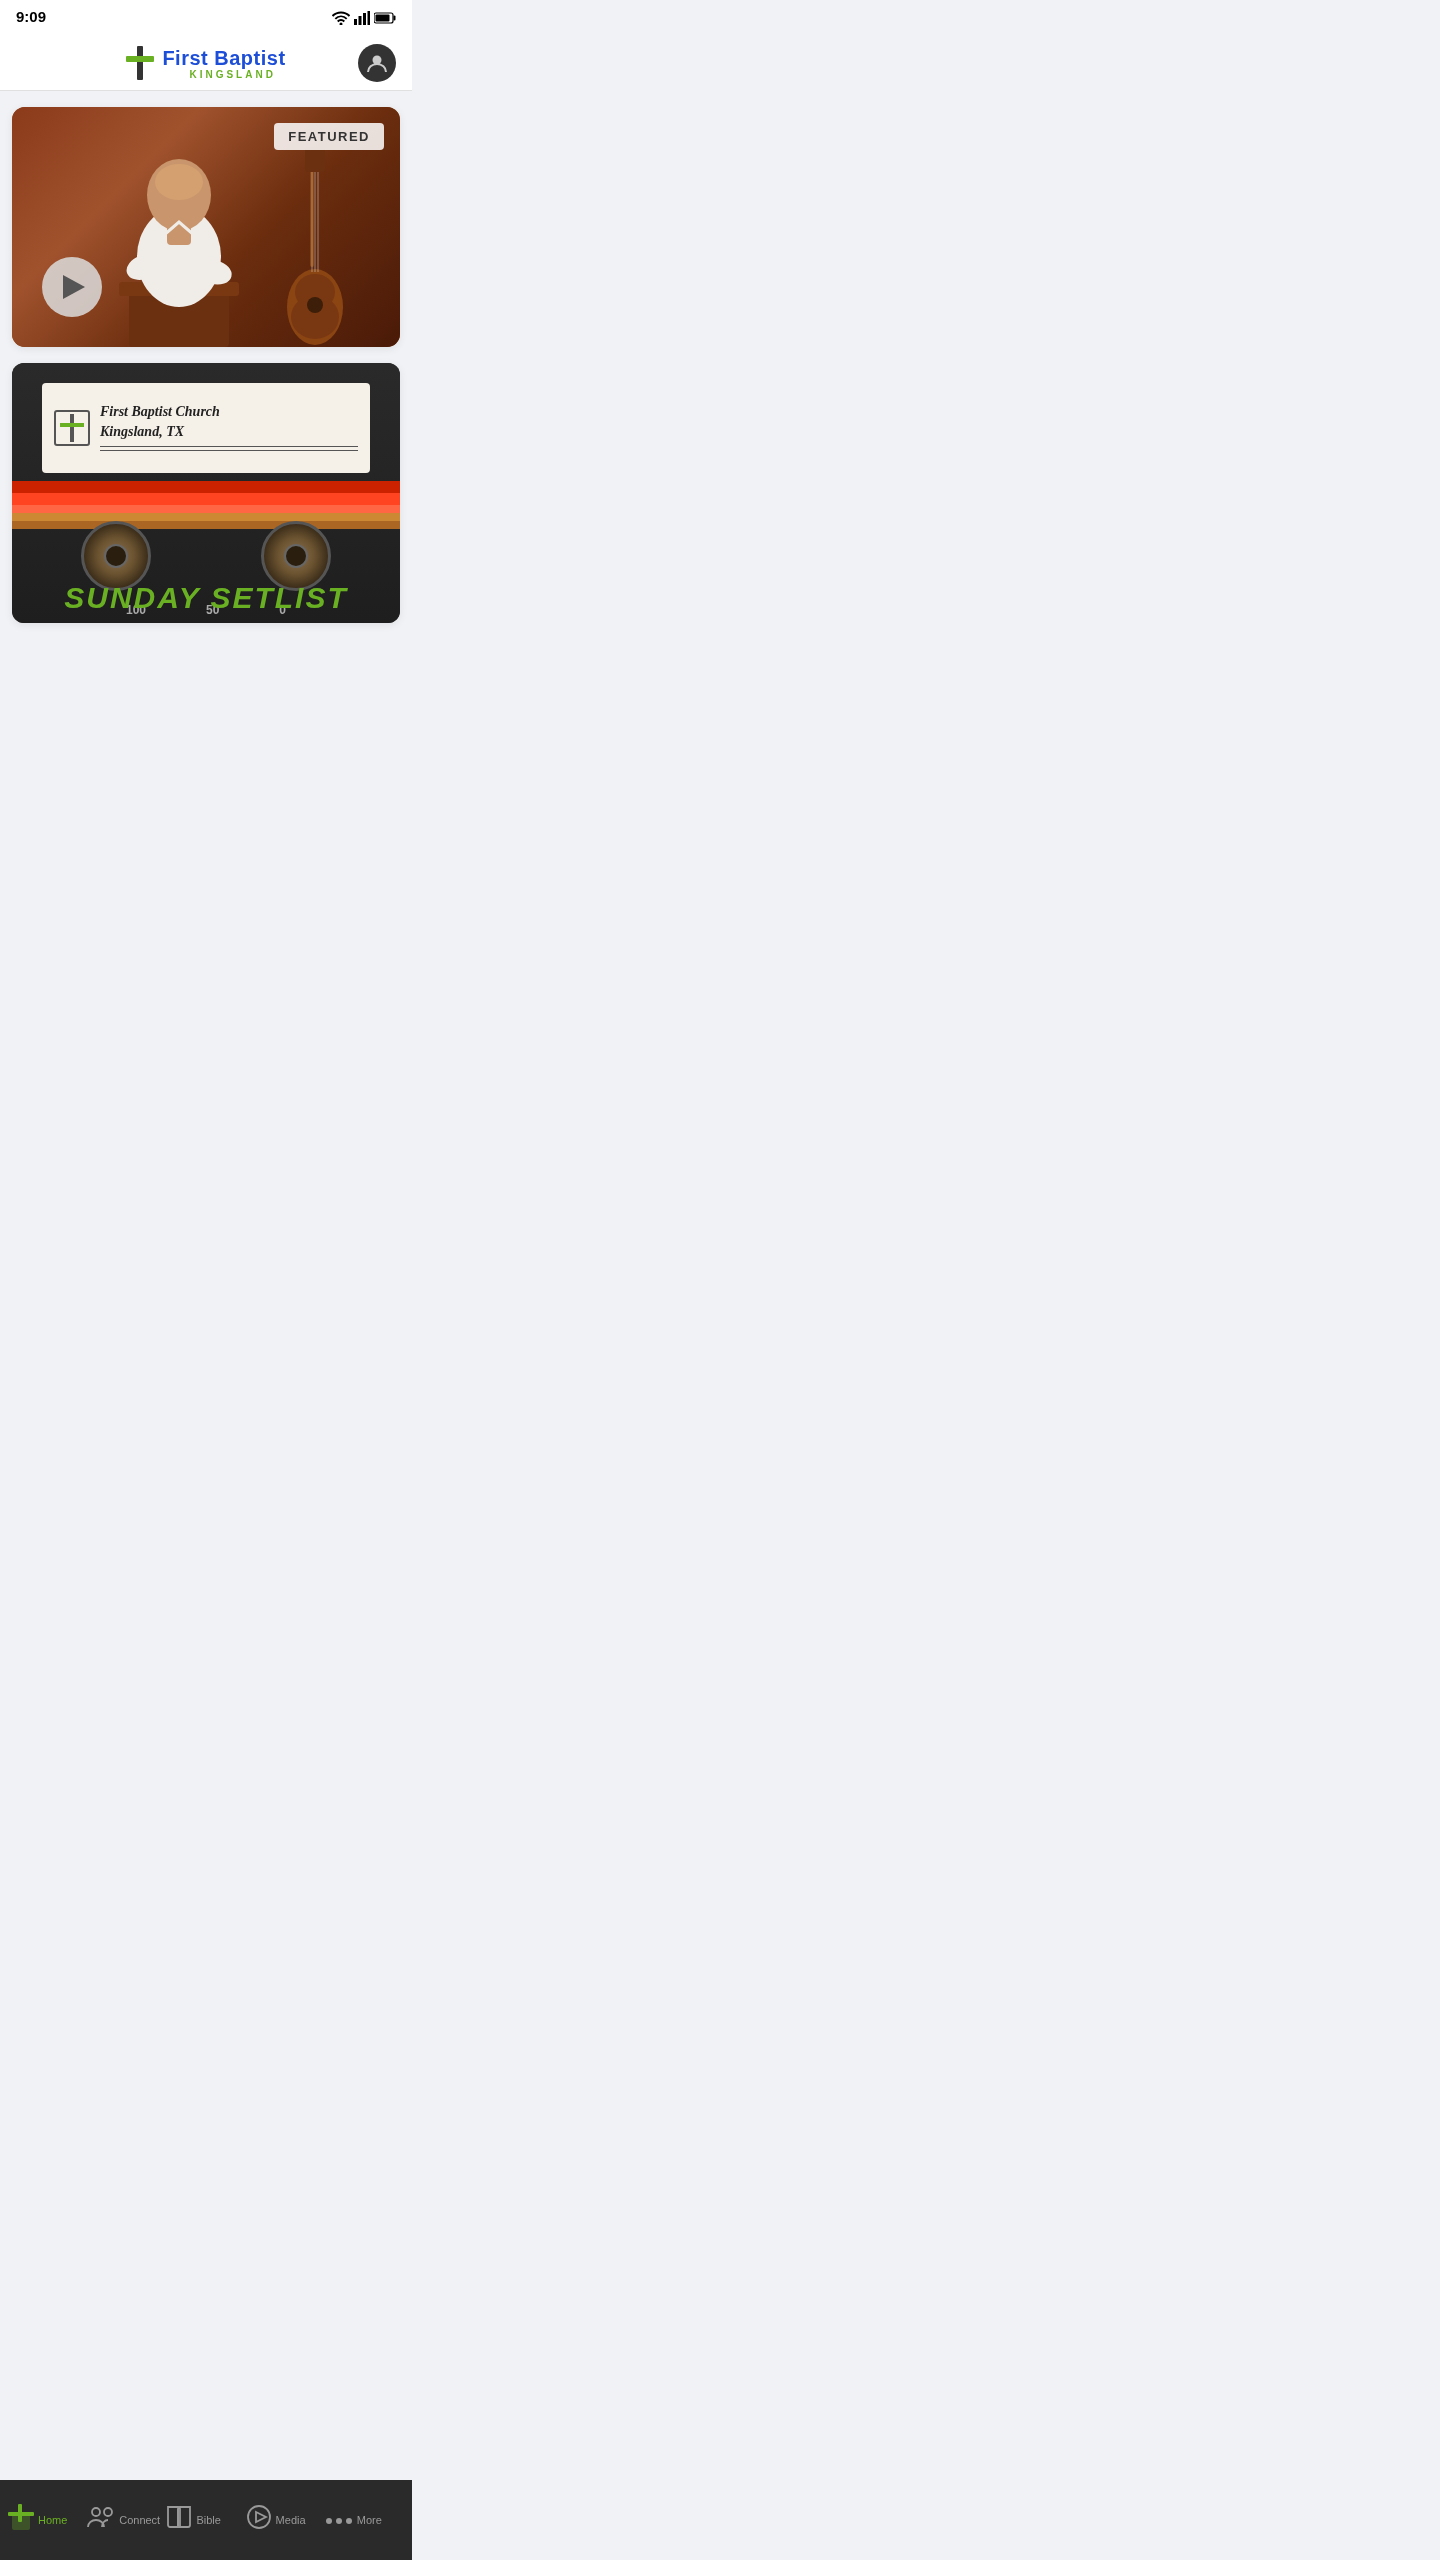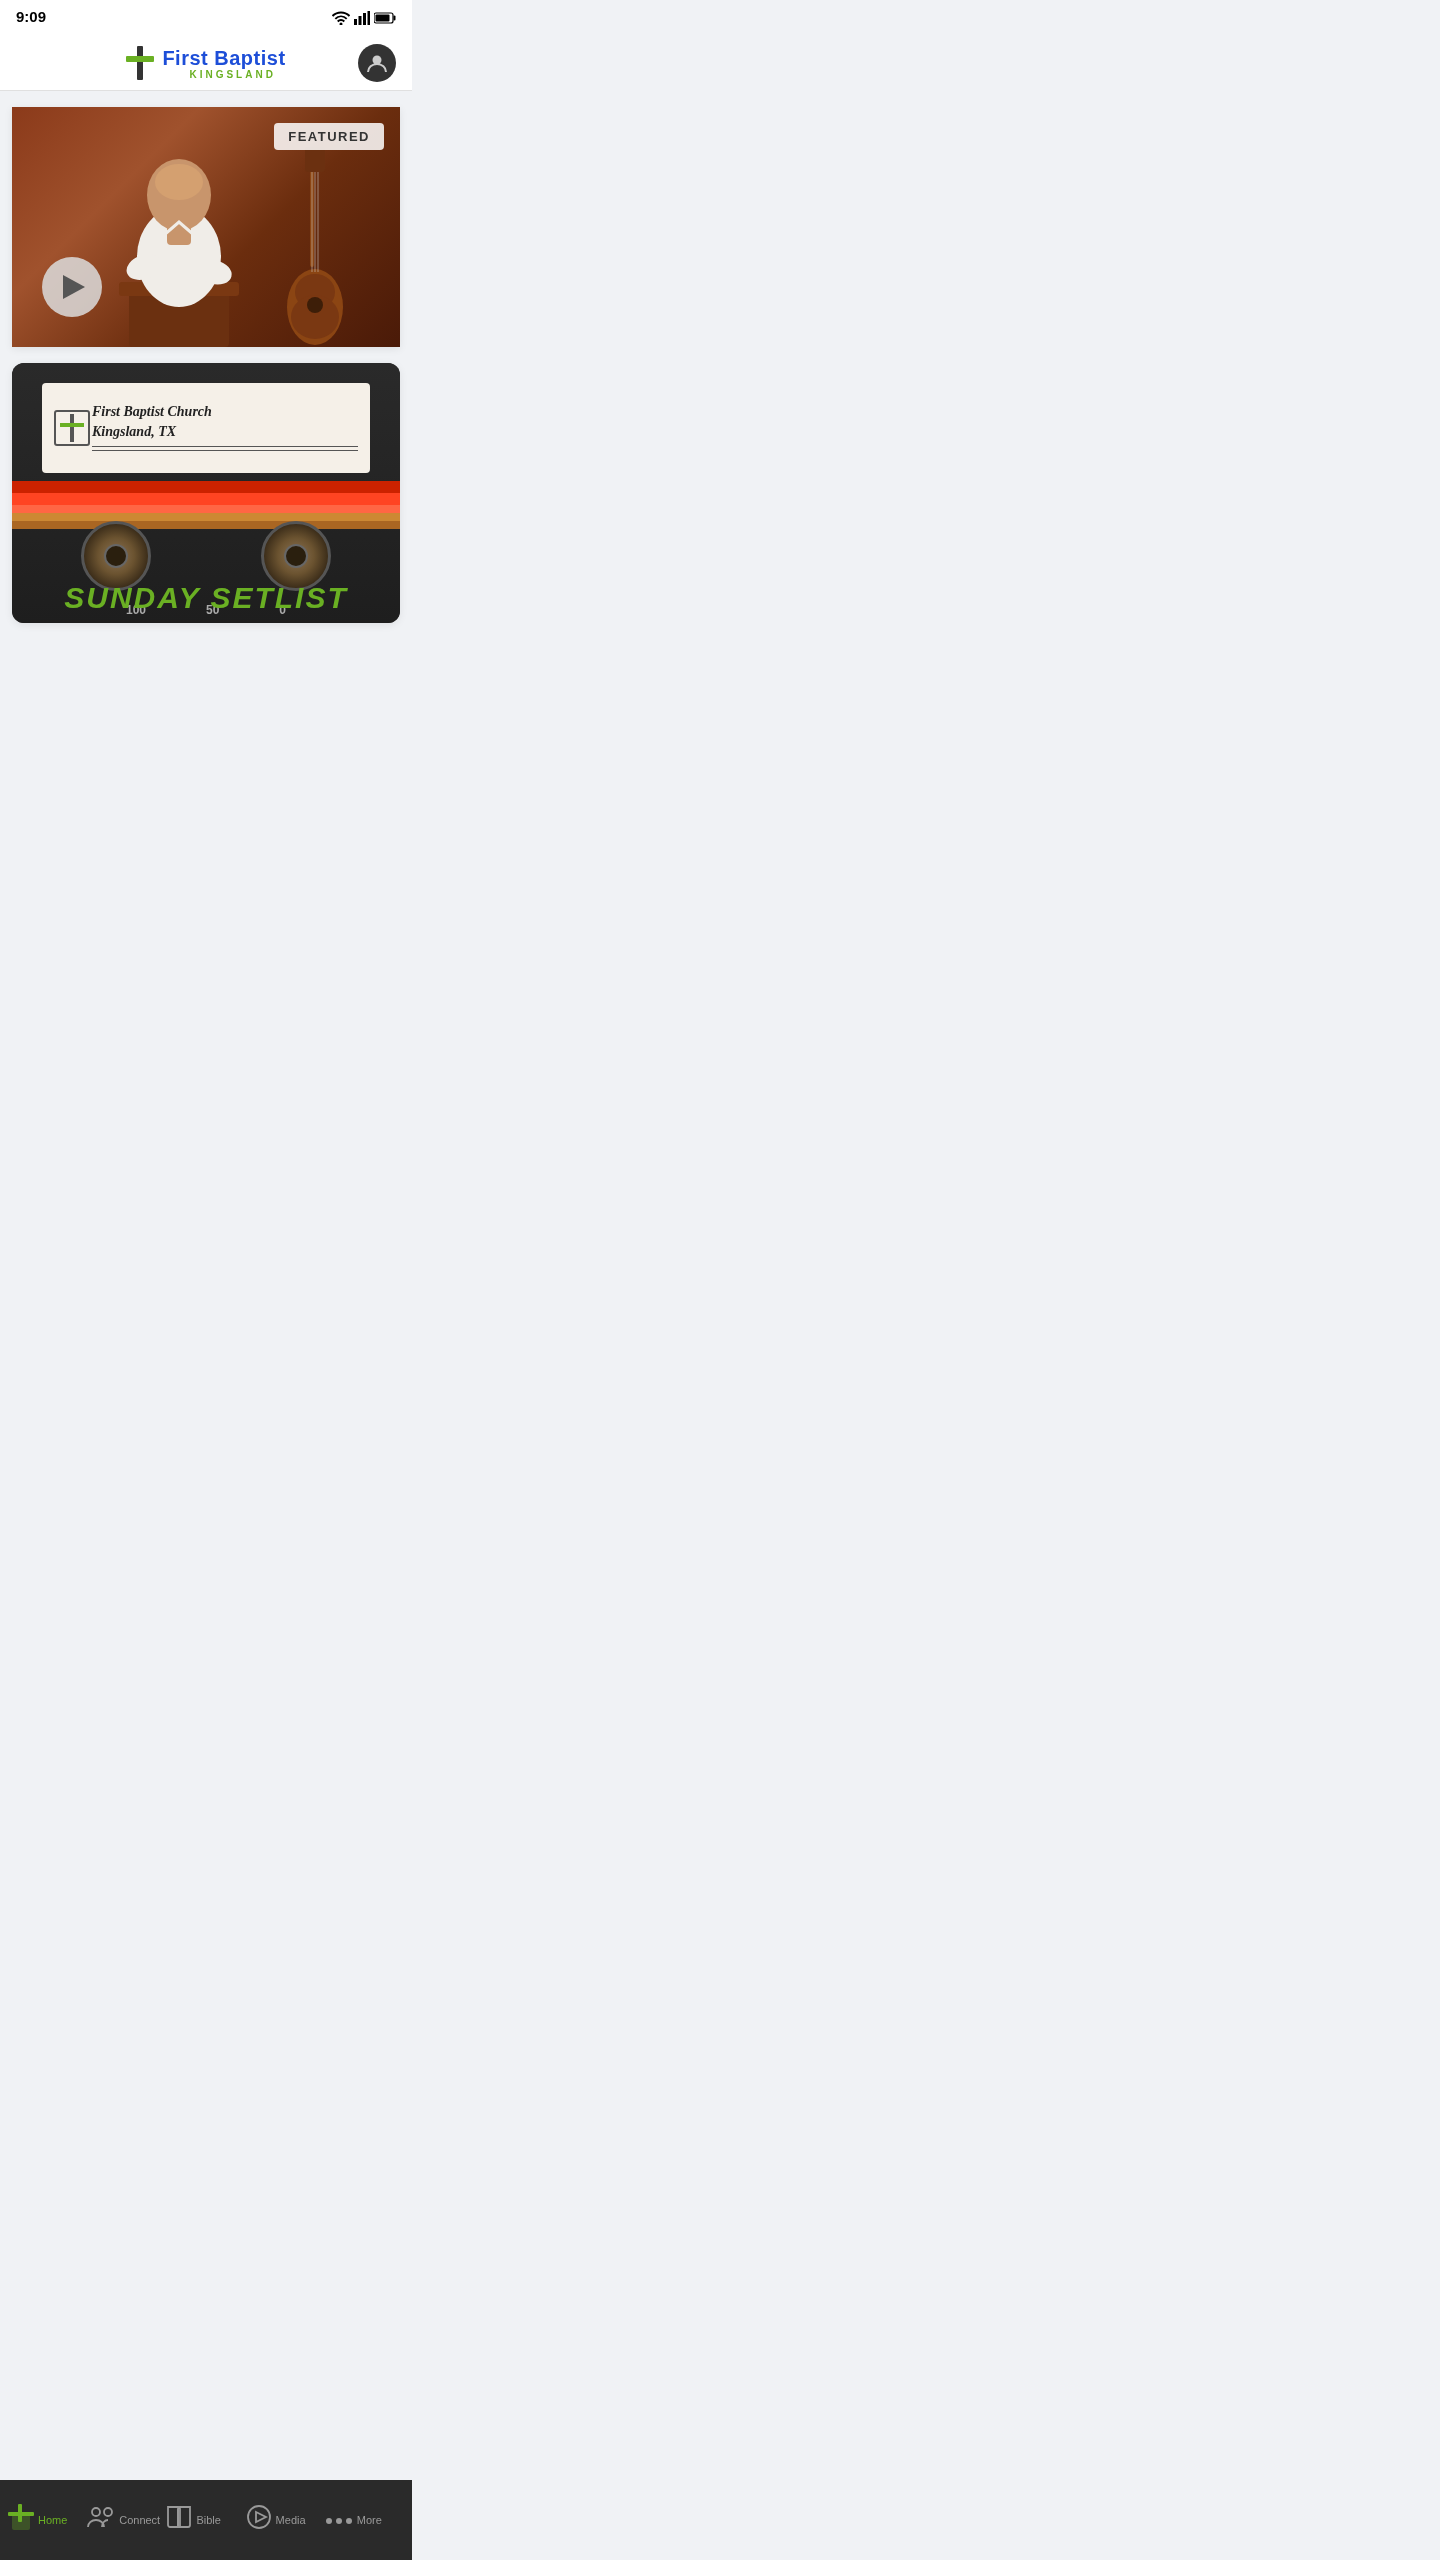--- a/index.html
+++ b/index.html
@@ -90,21 +90,21 @@
       padding: 16px 12px;
       display: flex;
       flex-direction: column;
       gap: 16px;
       padding-bottom: 100px;
     }
 
     
     .card {
       background: #fff;
-      border-radius: 0;
+      border-radius: 13px;
       overflow: hidden;
       box-shadow: 0 2px 8px rgba(0,0,0,0.08);
     }
 
     
     .video-thumbnail {
       position: relative;
       width: 100%;
       height: 240px;
       background: #8b4513;
@@ -221,21 +221,21 @@
       position: absolute;
       top: 20px;
       left: 30px;
       right: 30px;
       height: 90px;
       background: #f5f0e8;
       border-radius: 4px;
       display: flex;
       align-items: center;
       padding: 8px 12px;
-      gap: 2px;
+      gap: 10px;
     }
     .cassette-cross {
       width: 36px;
       height: 36px;
       border: 2px solid #555;
       border-radius: 3px;
       display: flex;
       align-items: center;
       justify-content: center;
       flex-shrink: 0;

